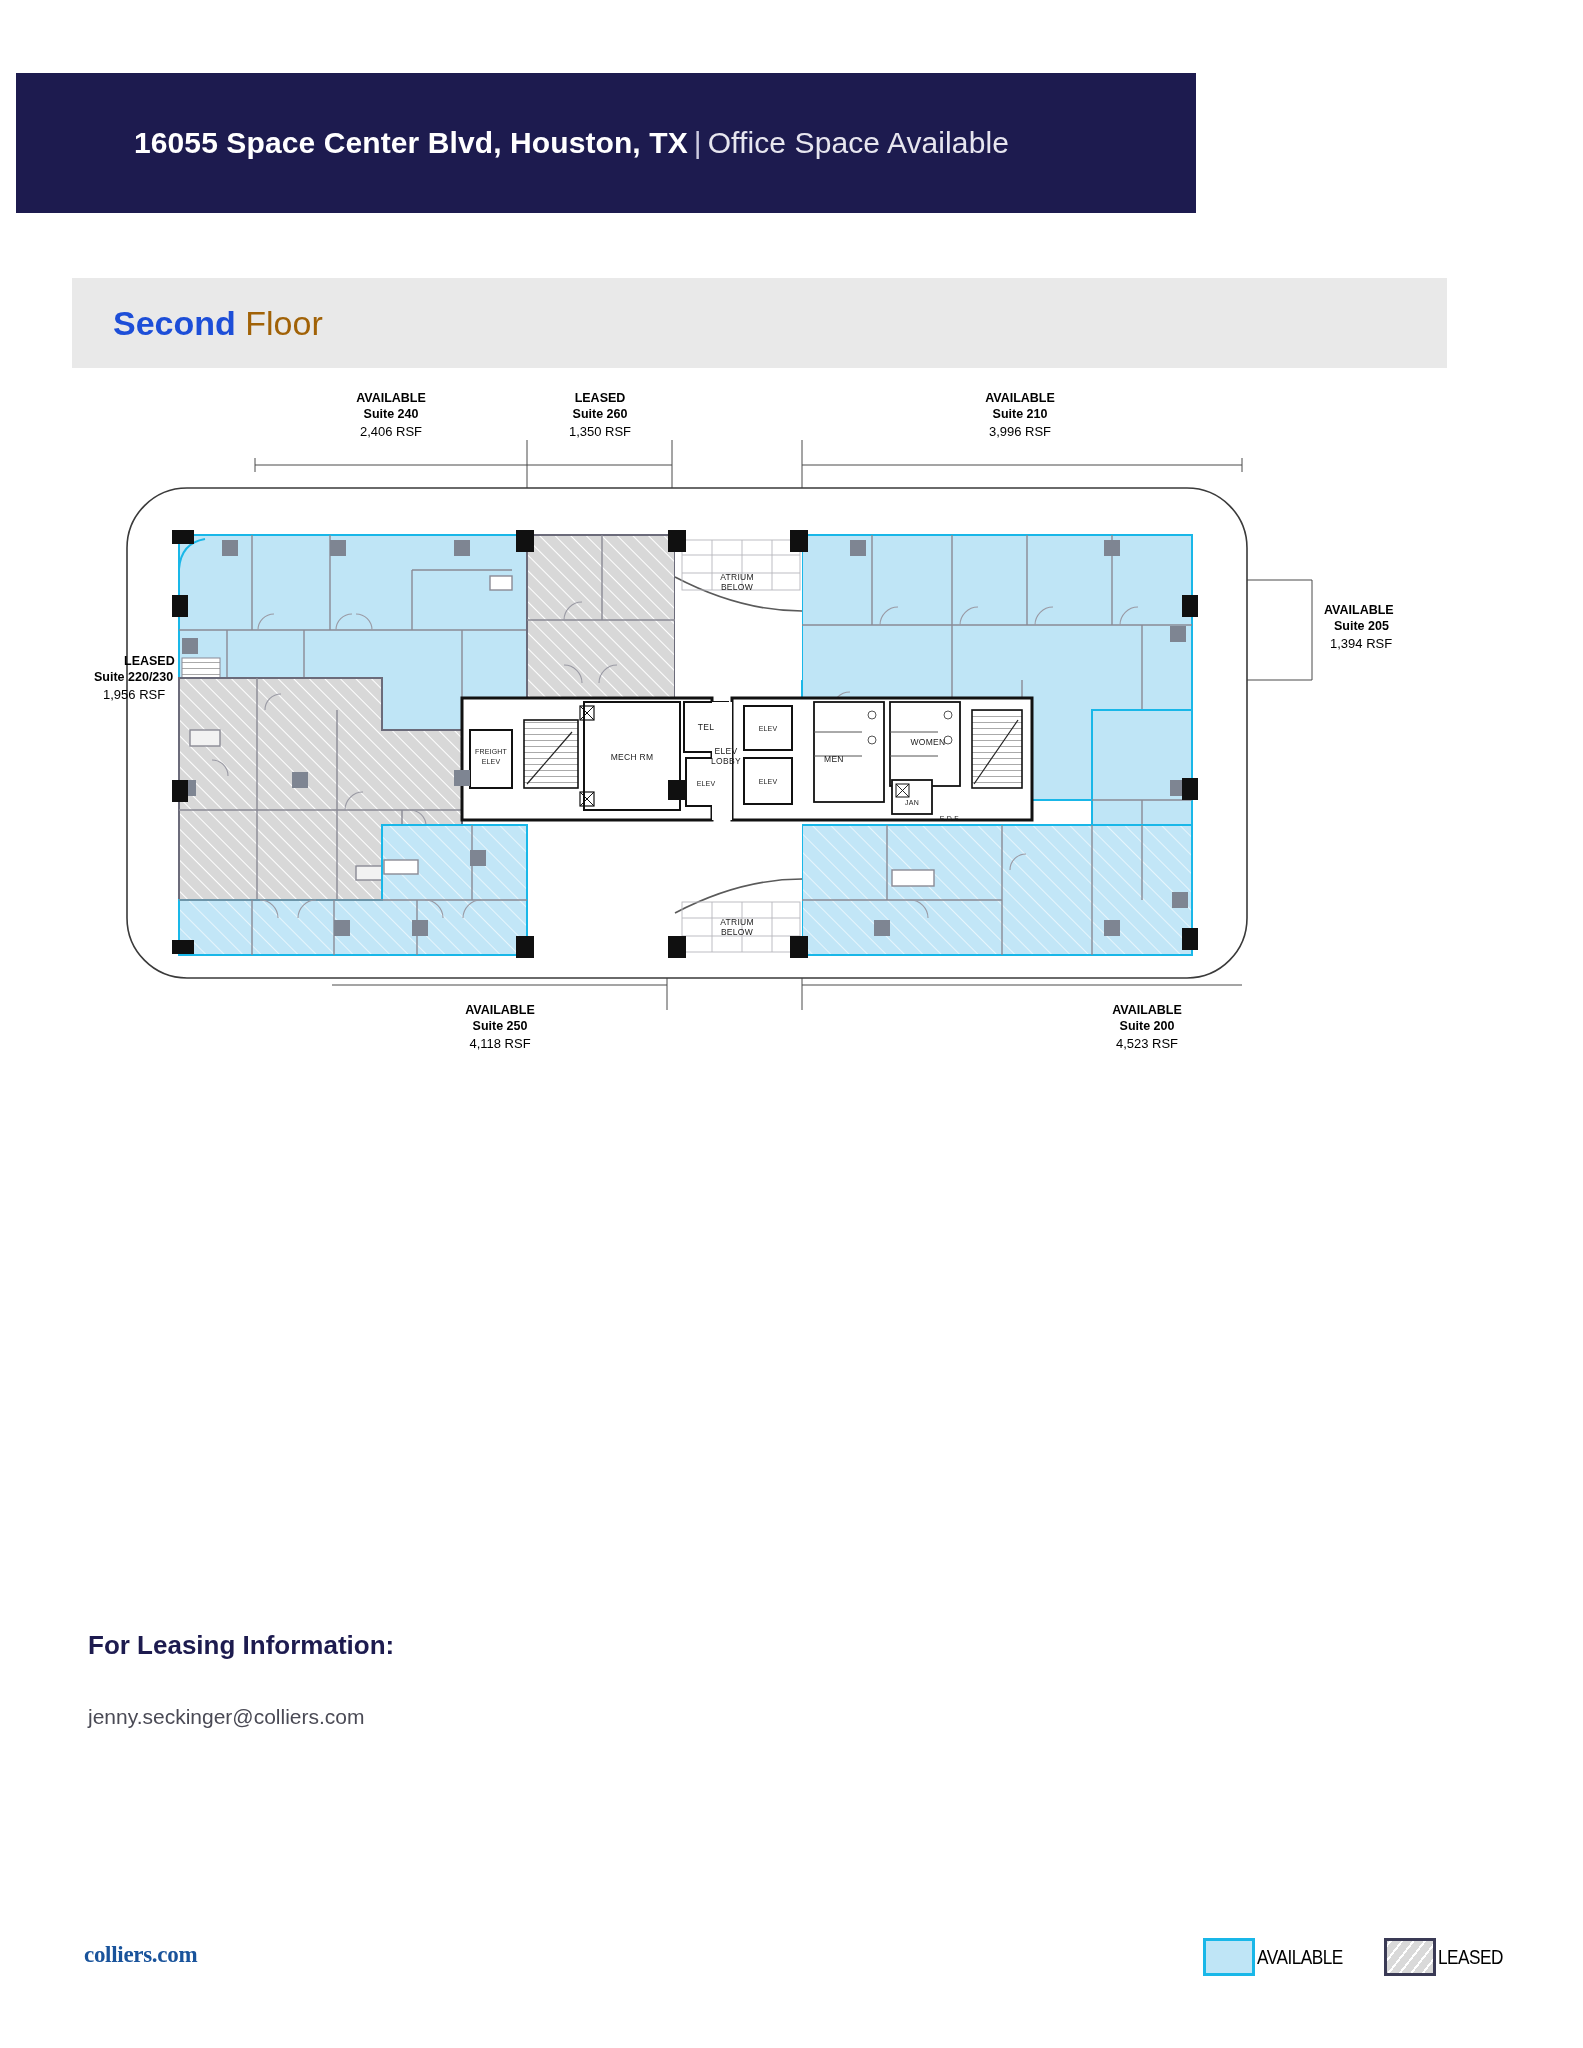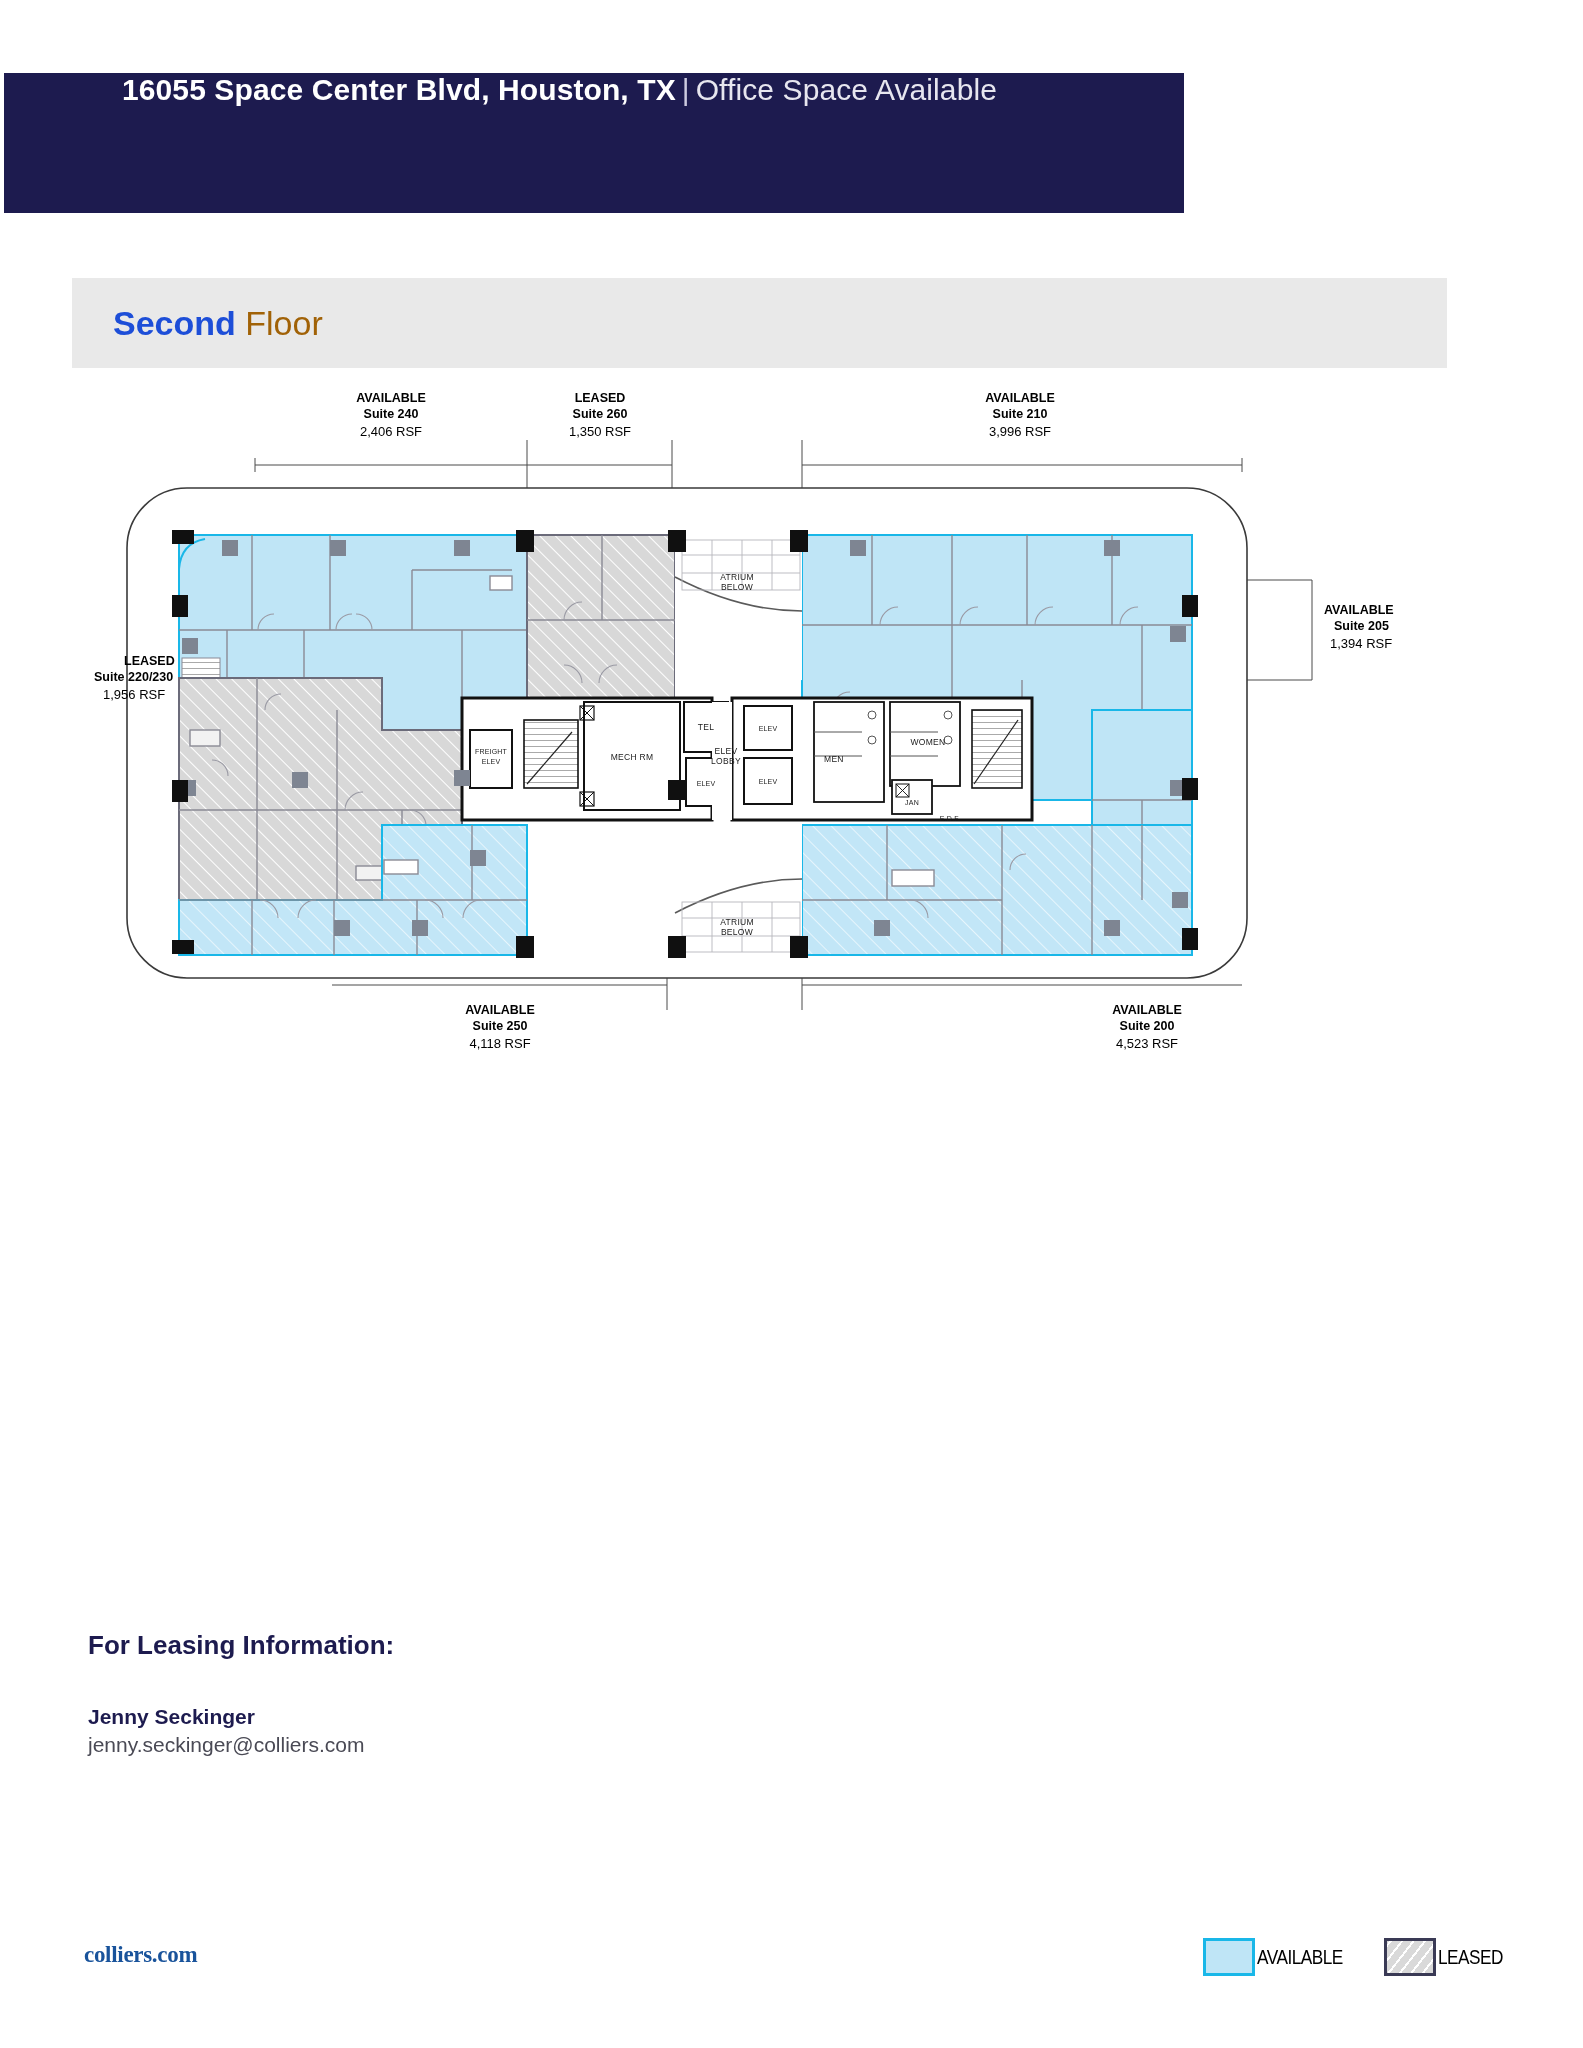--- a/index.html
+++ b/index.html
@@ -9,24 +9,25 @@
     height: 2048px;
     background: #ffffff;
     font-family: "Liberation Sans", sans-serif;
     position: relative;
     overflow: hidden;
   }
 
   
   .header-band {
     position: absolute;
-    left: 4px; top: 73px;
+    left: 16px; top: 73px;
     width: 1180px; height: 140px;
     background: #1d1b4f;
     display: flex;
+    align-items: center;
   }
   .header-title {
     margin-left: 118px;
     font-size: 30px;
     color: #ffffff;
     white-space: nowrap;
     letter-spacing: .1px;
   }
   .header-title .bold { font-weight: bold; }
   .header-title .sep { font-weight: 300; color: #cdcbe0; padding: 0 6px; }
@@ -486,21 +487,20 @@
       <text class="lbl-status" x="1075" y="634" text-anchor="middle">AVAILABLE</text>
       <text class="lbl-suite" x="1075" y="650" text-anchor="middle">Suite 200</text>
       <text class="lbl-rsf" x="1075" y="668" text-anchor="middle">4,523 RSF</text>
     </g>
   </g>
 </svg>
 </div>
 
 <div class="leasing">
   <p class="leasing-heading">For Leasing Information:</p>
-  <p class="agent-name">Jenny Seckinger</p>
   <p class="agent-line">jenny.seckinger@colliers.com</p>
 </div>
 
 <div class="footer">
   <div class="colliers-url">colliers.com</div>
   <div class="legend">
     <div class="legend-item">
       <div class="legend-swatch sw-available"></div>
       <div class="legend-label">AVAILABLE</div>
     </div>

